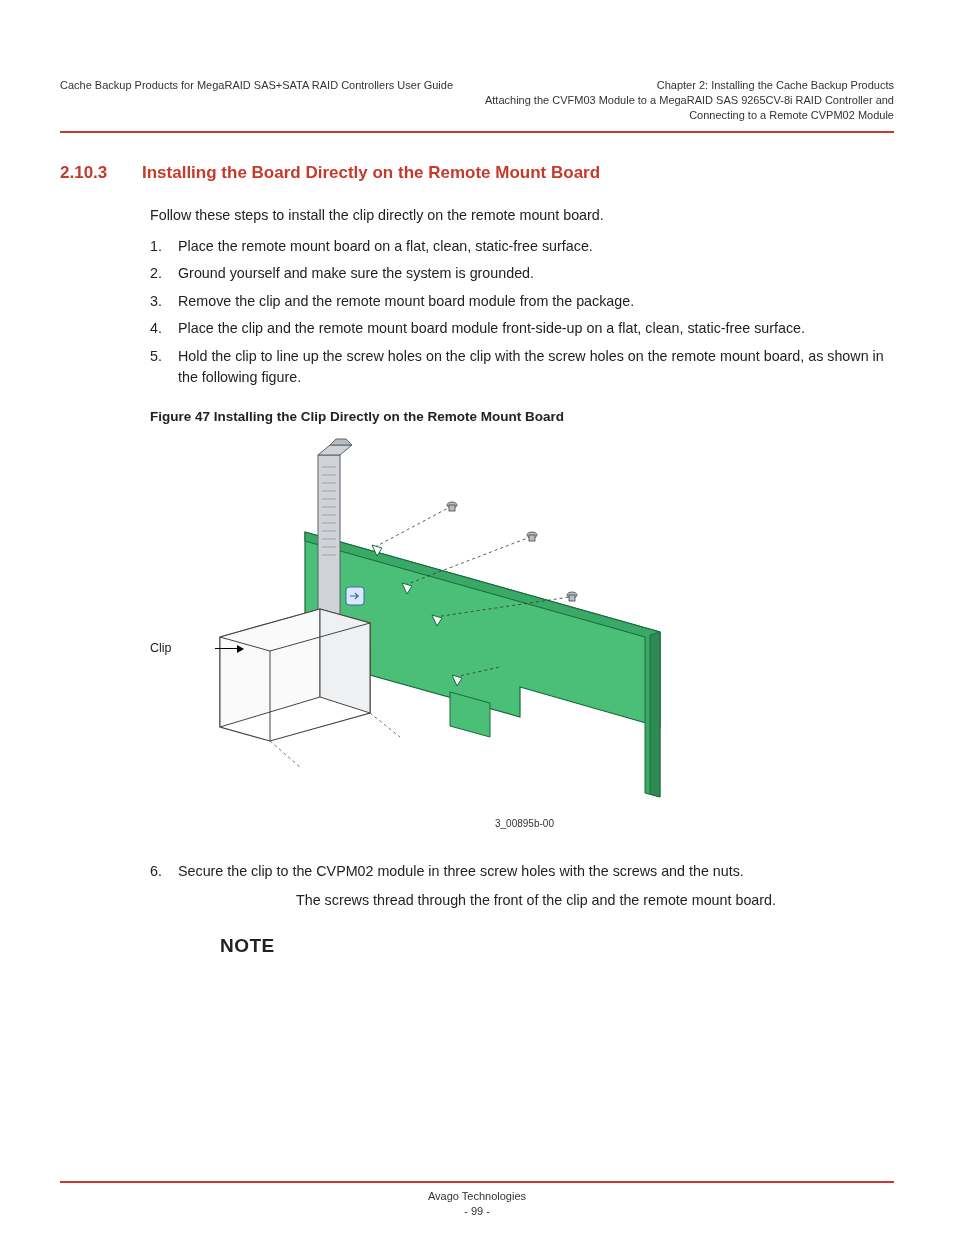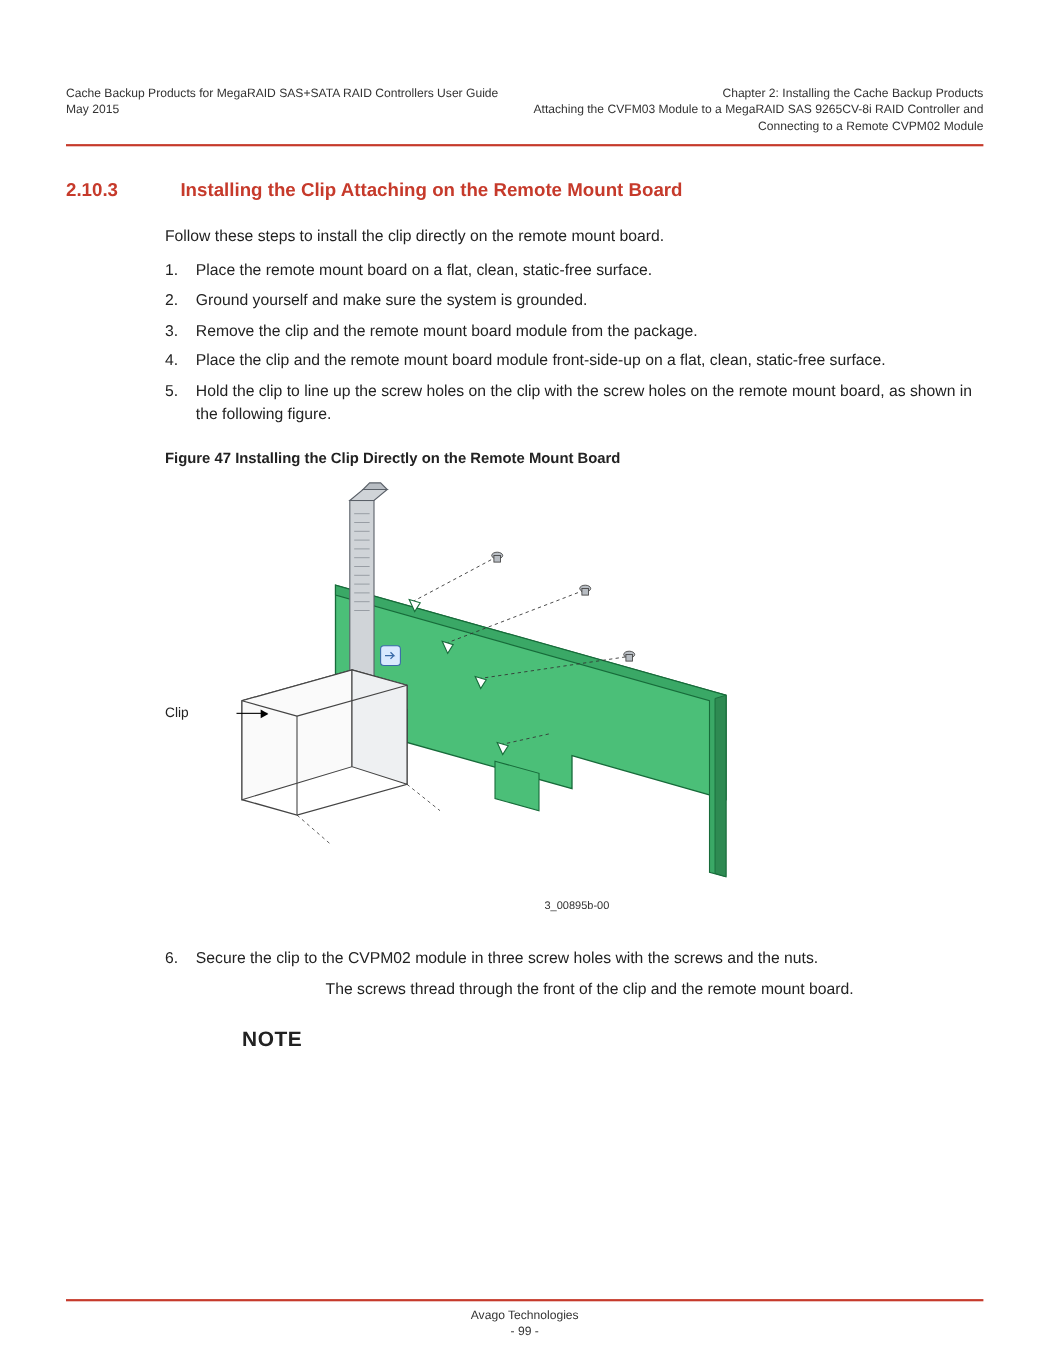--- a/index.html
+++ b/index.html
@@ -2,21 +2,21 @@
 <html><head>
 <meta charset="utf-8">
 <style>
   * { box-sizing: border-box; margin: 0; padding: 0; }
   html, body { width: 954px; height: 1235px; background: #fff; font-family: "Segoe UI", "Helvetica Neue", Arial, sans-serif; color: #222; }
   .page { position: relative; width: 954px; height: 1235px; padding: 54px 60px 40px 60px; margin-top: 24px; }
   .header { display: flex; justify-content: space-between; font-size: 11px; line-height: 1.35; color: #333; }
   .header-left { text-align: left; max-width: 420px; }
   .header-right { text-align: right; max-width: 420px; }
   .header-rule { border: none; border-top: 2px solid #c63a2b; margin-top: 8px; }
-  .section-heading { display: flex; gap: 42px; margin-top: 30px; color: #c63a2b; font-weight: 700; font-size: 17px; }
+  .section-heading { display: flex; gap: 20px; margin-top: 30px; color: #c63a2b; font-weight: 700; font-size: 17px; }
   .section-num { min-width: 62px; }
   .body-text { margin-left: 90px; margin-top: 22px; font-size: 14.3px; line-height: 1.5; }
   .intro { margin-bottom: 10px; }
   ol.steps { margin-left: 0; padding-left: 0; list-style: none; counter-reset: step; }
   ol.steps > li { counter-increment: step; position: relative; padding-left: 28px; margin-bottom: 6px; }
   ol.steps > li::before { content: counter(step) "."; position: absolute; left: 0; top: 0; }
   .figure-caption { font-weight: 700; font-size: 13.5px; margin: 18px 0 10px 0; }
   .figure-wrap { position: relative; width: 560px; height: 400px; margin-left: 0; }
   .figure-wrap svg { width: 560px; height: 380px; }
   .clip-label-line { position: absolute; left: 0; top: 202px; display: flex; align-items: center; font-size: 12.5px; gap: 39px; }
@@ -33,33 +33,32 @@
   .footer-text { text-align: center; font-size: 11px; line-height: 1.35; color: #333; }
 </style>
 </head>
 <body>
 
 <div class="page">
 
   <div class="header">
     <div class="header-left">
       <div>Cache Backup Products for MegaRAID SAS+SATA RAID Controllers User Guide</div>
-      <div>May 2015</div>
     </div>
     <div class="header-right">
       <div>Chapter 2: Installing the Cache Backup Products</div>
       <div>Attaching the CVFM03 Module to a MegaRAID SAS 9265CV-8i RAID Controller and</div>
       <div>Connecting to a Remote CVPM02 Module</div>
     </div>
   </div>
   <hr class="header-rule">
 
   <div class="section-heading">
     <span class="section-num">2.10.3</span>
-    <span>Installing the Clip Attaching on the Remote Mount Board</span>
+    <span>Installing the Board Directly on the Remote Mount Board</span>
   </div>
 
   <div class="body-text">
     <p class="intro">Follow these steps to install the clip directly on the remote mount board.</p>
 
     <ol class="steps">
       <li>Place the remote mount board on a flat, clean, static-free surface.</li>
       <li>Ground yourself and make sure the system is grounded.</li>
       <li>Remove the clip and the remote mount board module from the package.</li>
       <li>Place the clip and the remote mount board module front-side-up on a flat, clean, static-free surface.</li>

